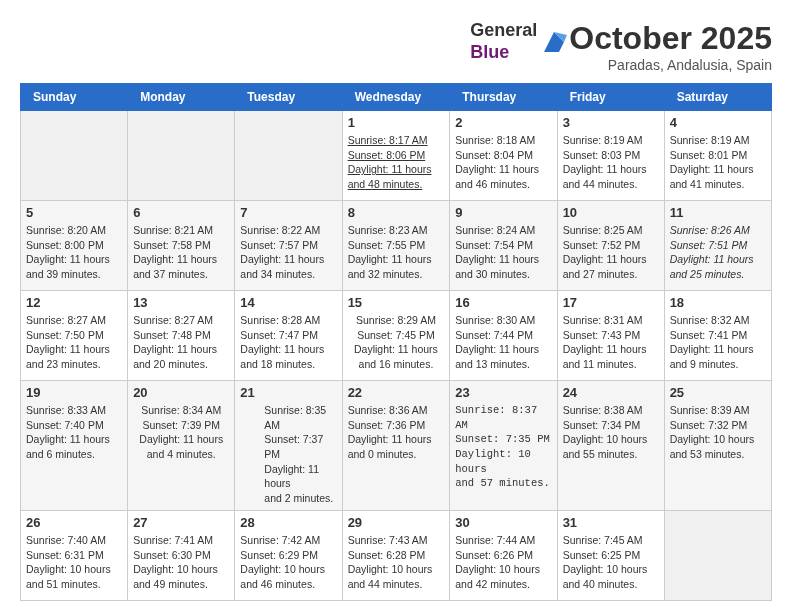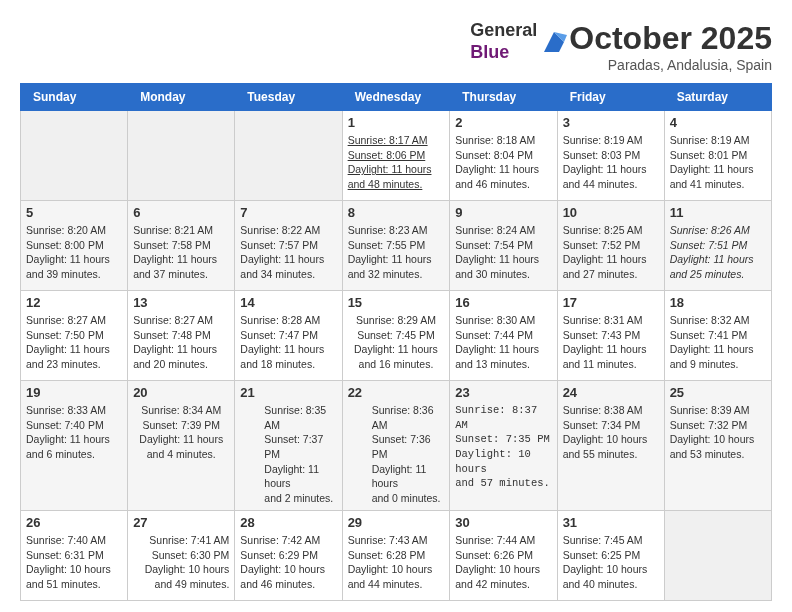--- a/index.html
+++ b/index.html
@@ -276,21 +276,21 @@
         </td>
         <td>
           <div class="day-number">21</div>
           <div class="day-info" style="white-space: pre-line; margin-left: 24px;">Sunrise: 8:35 AM
 Sunset: 7:37 PM
 Daylight: 11 hours
 and 2 minutes.</div>
         </td>
         <td>
           <div class="day-number">22</div>
-          <div class="day-info" style="white-space: pre-line; margin-left: 24px;">Sunrise: 8:36 AM
+          <div class="day-info" style="white-space: pre-line;">Sunrise: 8:36 AM
 Sunset: 7:36 PM
 Daylight: 11 hours
 and 0 minutes.</div>
         </td>
         <td>
           <div class="day-number">23</div>
           <div class="day-info" style="white-space: pre-line; font-family: Liberation Mono, monospace;">Sunrise: 8:37 AM
 Sunset: 7:35 PM
 Daylight: 10 hours
 and 57 minutes.</div>
@@ -313,21 +313,21 @@
       <tr>
         <td>
           <div class="day-number">26</div>
           <div class="day-info" style="white-space: pre-line;">Sunrise: 7:40 AM
 Sunset: 6:31 PM
 Daylight: 10 hours
 and 51 minutes.</div>
         </td>
         <td>
           <div class="day-number">27</div>
-          <div class="day-info" style="white-space: pre-line; text-align: right;">Sunrise: 7:41 AM
+          <div class="day-info" style="white-space: pre-line;">Sunrise: 7:41 AM
 Sunset: 6:30 PM
 Daylight: 10 hours
 and 49 minutes.</div>
         </td>
         <td>
           <div class="day-number">28</div>
           <div class="day-info" style="white-space: pre-line;">Sunrise: 7:42 AM
 Sunset: 6:29 PM
 Daylight: 10 hours
 and 46 minutes.</div>

